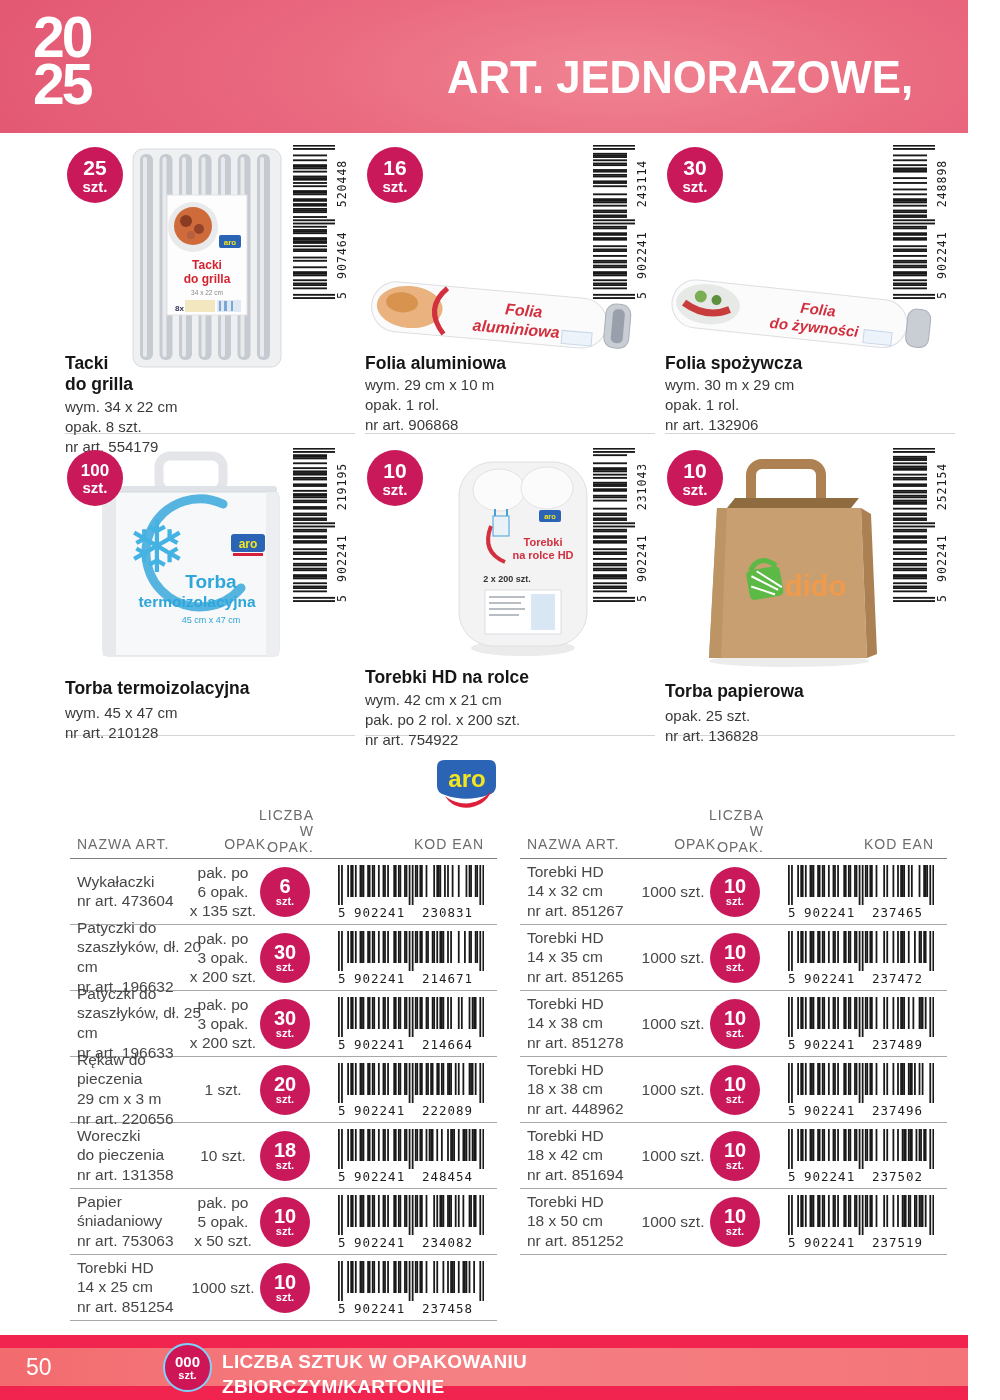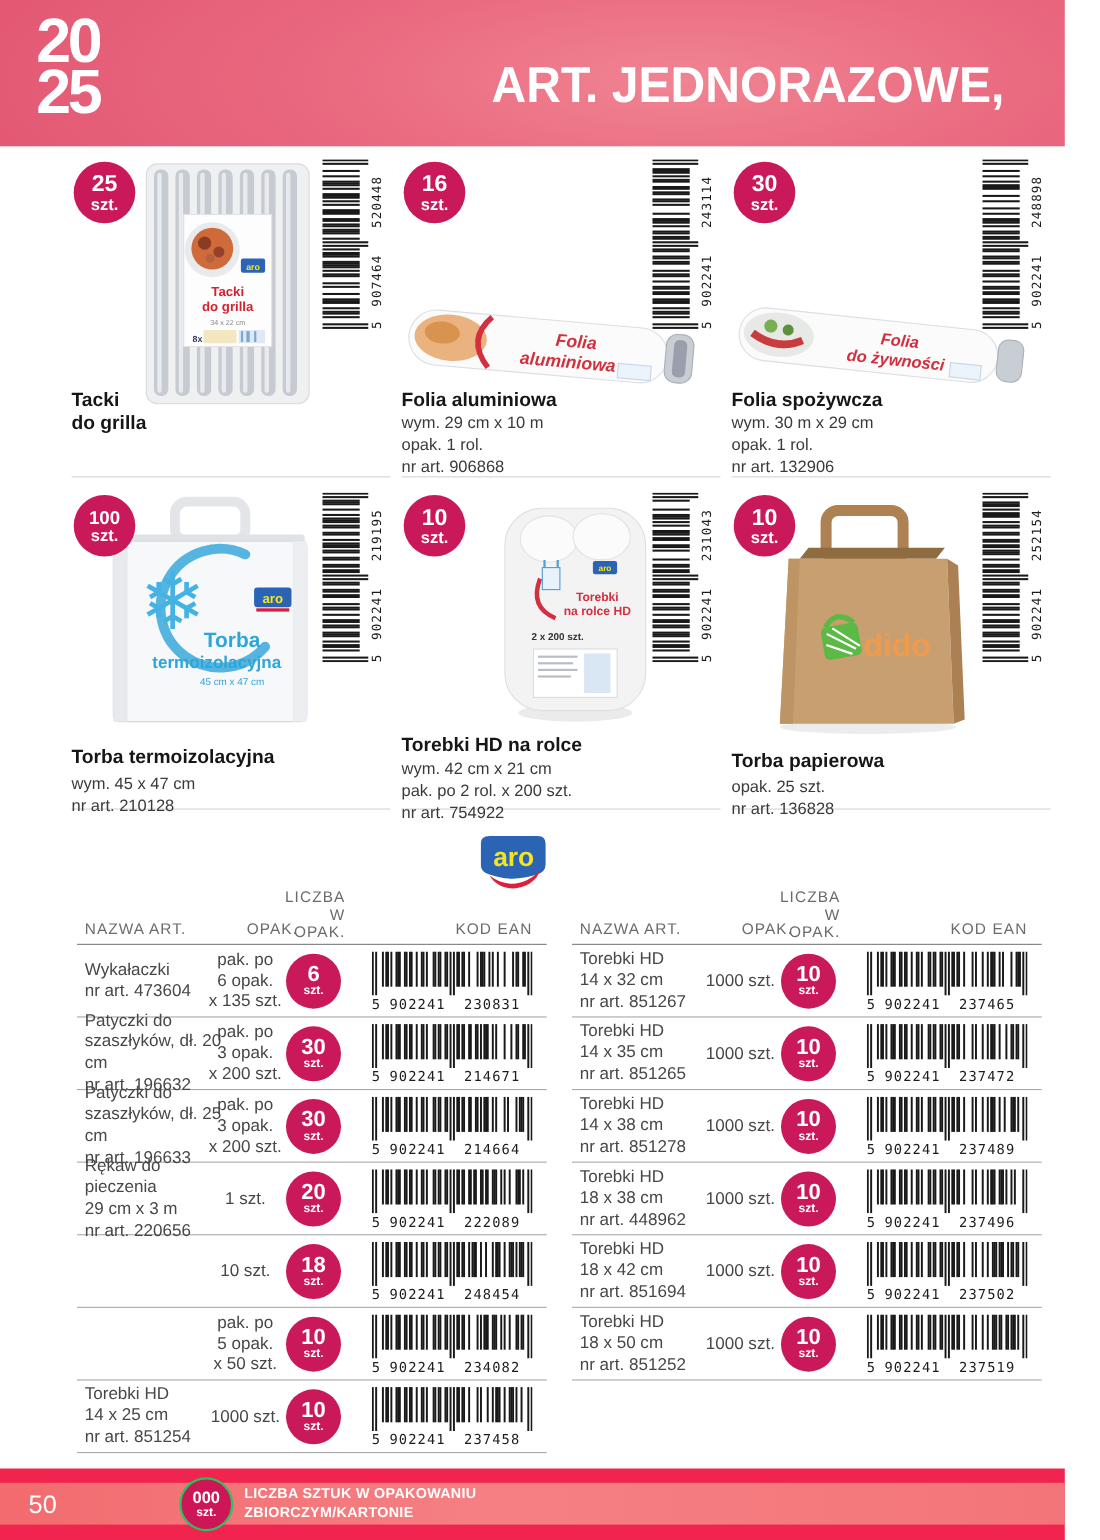--- a/index.html
+++ b/index.html
@@ -77,25 +77,25 @@
   .tbadge .bu{font-size:11px;font-weight:bold;}
   .hbarcode{position:absolute;left:268px;top:50%;transform:translateY(-50%);width:146px;background:#fff;}
   .hbarcode .bc-digits{font-size:12.5px;}
 
   
   .ftr{position:absolute;left:0;top:1335px;width:1000px;height:65px;background:#f0244f;}
   .f-band{position:absolute;left:0;top:13px;width:100%;height:38px;
           background:linear-gradient(90deg,#f26b6e,#f58084 45%,#f37478);}
   .f-page{position:absolute;left:26px;top:19px;font-size:23px;color:#fff;}
   .f-badge{position:absolute;left:163px;top:8px;width:45px;height:45px;border-radius:50%;
-           background:#ce1556;border:2px solid #22c55e;color:#fff;display:flex;flex-direction:column;
+           background:#ce1556;border:2px solid #7dd3fc;color:#fff;display:flex;flex-direction:column;
            align-items:center;justify-content:center;line-height:1;}
   .f-badge .bn{font-size:15px;font-weight:bold;}
   .f-badge .bu{font-size:11px;font-weight:bold;margin-top:1px;}
-  .f-label{position:absolute;left:222px;top:15px;color:#fff;font-weight:bold;font-size:13px;
+  .f-label{position:absolute;left:222px;top:15px;color:#fff;font-weight:bold;font-size:19px;
            line-height:1.3;letter-spacing:.3px;}
 </style>
 </head>
 <body>
 
 <div class="page">
 
   <div class="hdr">
     <div class="logo2025">
       <div>20</div>
@@ -202,20 +202,25 @@
             <div class="bc-digits">
               <span class="d0">5</span>
               <span class="d1">907464</span>
               <span class="d2">520448</span>
             </div>
           </div>
         </div>
         <div class="pname">
           <div>Tacki</div>
           <div>do grilla</div>
+        </div>
+        <div class="pdetails">
+          <div>wym. 34 x 22 cm</div>
+          <div>opak. 8 szt.</div>
+          <div>nr art. 554179</div>
         </div>
       </div>
       <div class="card p2" style="left: 365px; top: 145px; height: 288px;">
         <div class="badge">
           <div class="bn">16</div>
           <div class="bu">szt.</div>
         </div>
         <div class="pimg">
           <svg viewBox="0 0 272 100">
             <g transform="rotate(5 136 50)">
@@ -963,20 +968,25 @@
               <rect x="94" y="0" width="1.15" height="40"></rect>
             </svg>
             <div class="bc-digits">
               <span class="d0">5</span>
               <span class="d1">902241</span>
               <span class="d2">222089</span>
             </div>
           </div>
         </div>
         <div class="trow">
+          <div class="cell-name">
+            <div>Woreczki</div>
+            <div>do pieczenia</div>
+            <div>nr art. 131358</div>
+          </div>
           <div class="cell-opak">
             <div>10 szt.</div>
           </div>
           <div class="tbadge">
             <div class="bn">18</div>
             <div class="bu">szt.</div>
           </div>
           <div class="hbarcode">
             <svg viewBox="0 0 95 40" preserveAspectRatio="none" style="width:100%;height:40px;display:block" fill="#191919">
               <rect x="0" y="0" width="1.15" height="40"></rect>
@@ -1030,20 +1040,24 @@
               <rect x="94" y="0" width="1.15" height="40"></rect>
             </svg>
             <div class="bc-digits">
               <span class="d0">5</span>
               <span class="d1">902241</span>
               <span class="d2">248454</span>
             </div>
           </div>
         </div>
         <div class="trow">
+          <div class="cell-name">
+            <div>Papier śniadaniowy</div>
+            <div>nr art. 753063</div>
+          </div>
           <div class="cell-opak">
             <div>pak. po</div>
             <div>5 opak.</div>
             <div>x 50 szt.</div>
           </div>
           <div class="tbadge">
             <div class="bn">10</div>
             <div class="bu">szt.</div>
           </div>
           <div class="hbarcode">

